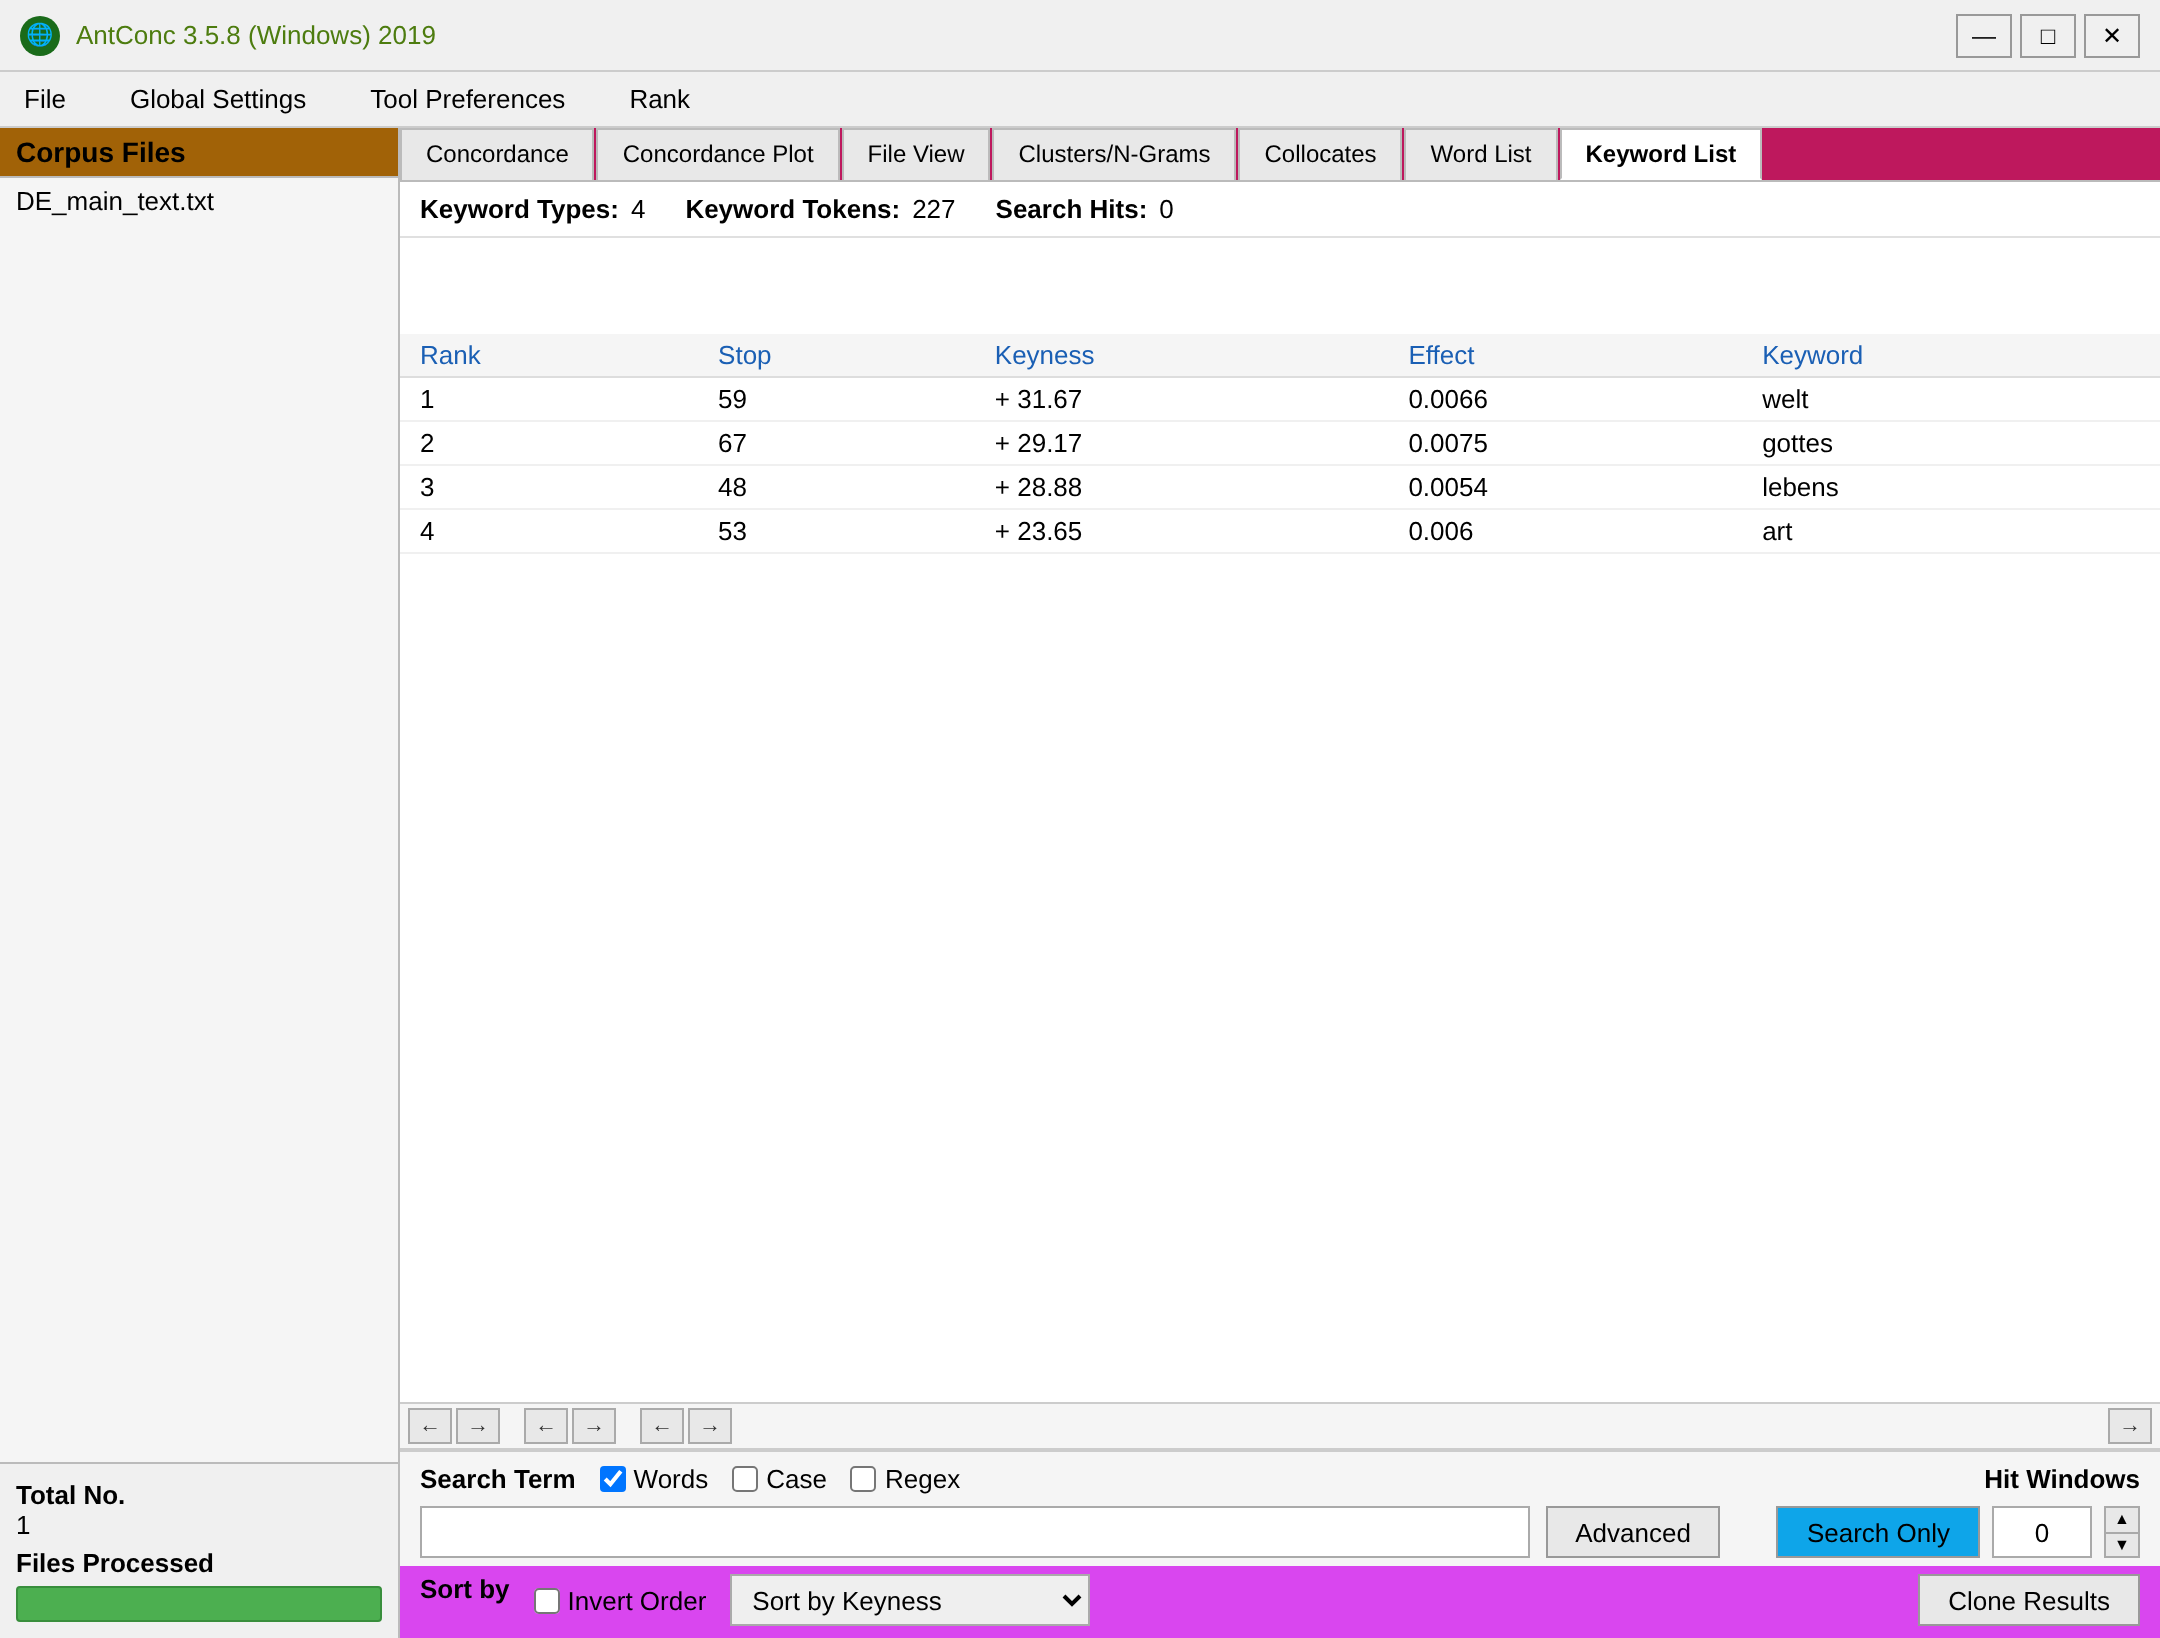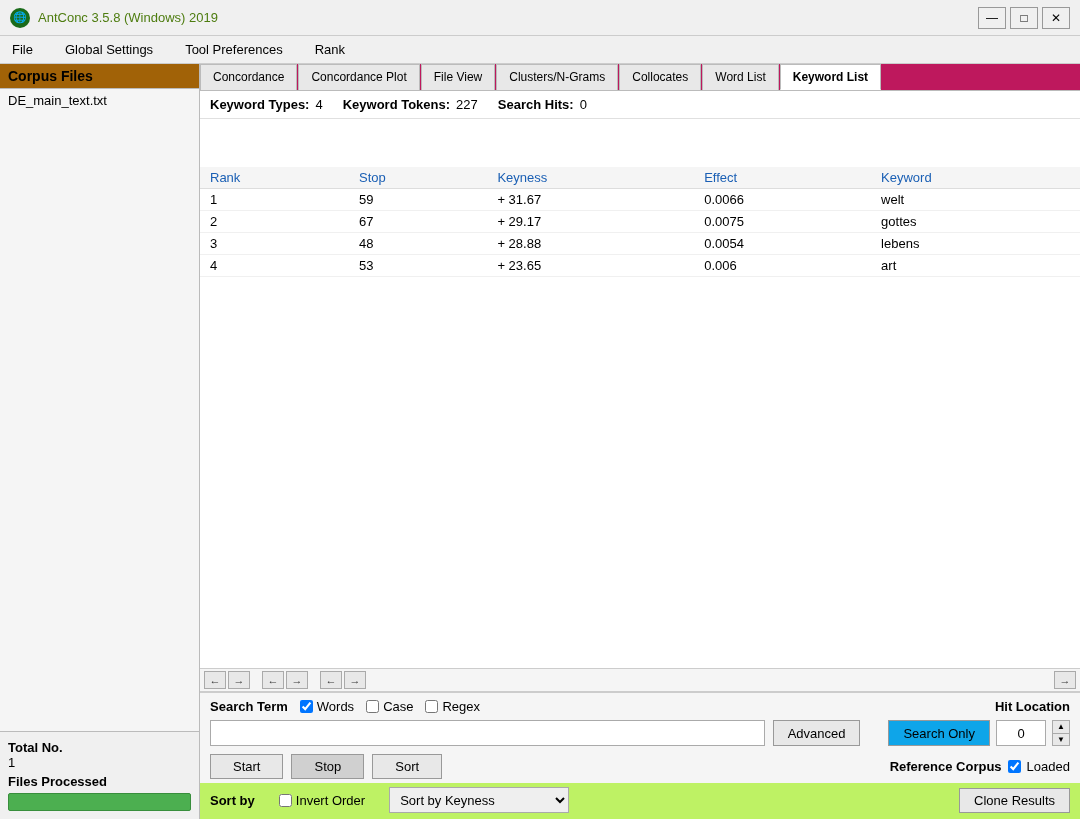--- a/index.html
+++ b/index.html
@@ -270,24 +270,23 @@
       cursor: pointer;
       font-size: 8px;
       display: flex; align-items: center; justify-content: center;
       width: 16px;
     }
     .spinner-btn:last-child { border-bottom: none; }
 
     
     .sortby-row {
       display: flex;
-      align-items: center;
-      gap: 24px;
+      gap: 12px;
       padding: 4px 10px 6px 10px;
-      background: #bef264;
+      background: #d946ef;
     }
     .sortby-label { font-weight: bold; font-size: 13px; }
     .invert-check {
       display: flex;
       align-items: center;
       gap: 4px;
       font-size: 13px;
     }
     .sortby-select {
       height: 26px;
@@ -442,46 +441,36 @@
           <span>Words</span>
         </label>
         <label class="checkbox-item">
           <input type="checkbox" style="">
           <span>Case</span>
         </label>
         <label class="checkbox-item">
           <input type="checkbox" style="">
           <span>Regex</span>
         </label>
-        <span style="margin-left:auto; font-weight:bold; font-size:13px;">Hit Location</span>
+        <span style="margin-left:auto; font-weight:bold; font-size:13px;">Hit Windows</span>
       </div>
 
       <div style="display:flex; align-items:center; padding: 2px 10px 4px 10px; gap:8px; background:#f5f5f5;">
         <input type="text" class="search-input" style="flex: 1 1 0%; height: 26px; border: 1px solid rgb(170, 170, 170); background: rgb(255, 255, 255); padding: 2px 6px; font-size: 13px;">
         <button class="advanced-btn">Advanced</button>
         <div style="margin-left: 20px; display:flex; align-items:center; gap:6px;">
           <button class="search-only-btn">Search Only</button>
           <input type="text" class="hit-number-input" value="0" style="">
           <div class="spinner">
             <button class="spinner-btn">▲</button>
             <button class="spinner-btn">▼</button>
           </div>
         </div>
       </div>
 
-      <div style="display:flex; align-items:center; padding: 4px 10px; background:#f5f5f5; gap:8px;">
-        <button class="action-btn start">Start</button>
-        <button class="action-btn stop">Stop</button>
-        <button class="action-btn sort">Sort</button>
-        <div style="margin-left:auto; display:flex; align-items:center; gap:6px;">
-          <span style="font-weight:bold; font-size:13px;">Reference Corpus</span>
-          <input type="checkbox" checked="" style="">
-          <span style="font-size:13px;">Loaded</span>
-        </div>
-      </div>
 
       <div class="sortby-row">
         <span class="sortby-label">Sort by</span>
         <label class="invert-check">
           <input type="checkbox" style="">
           <span>Invert Order</span>
         </label>
         <select class="sortby-select">
           <option>Sort by Keyness</option>
           <option>Sort by Rank</option>

